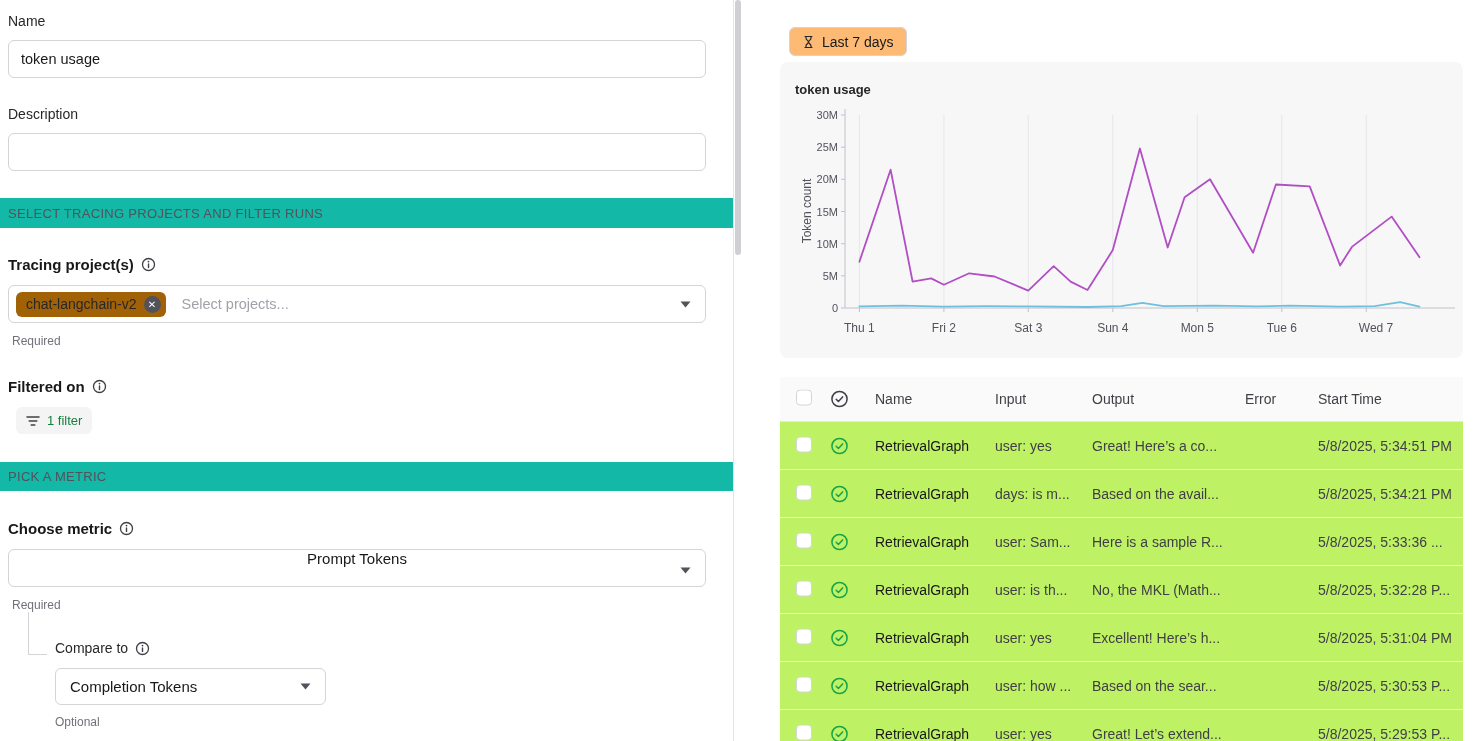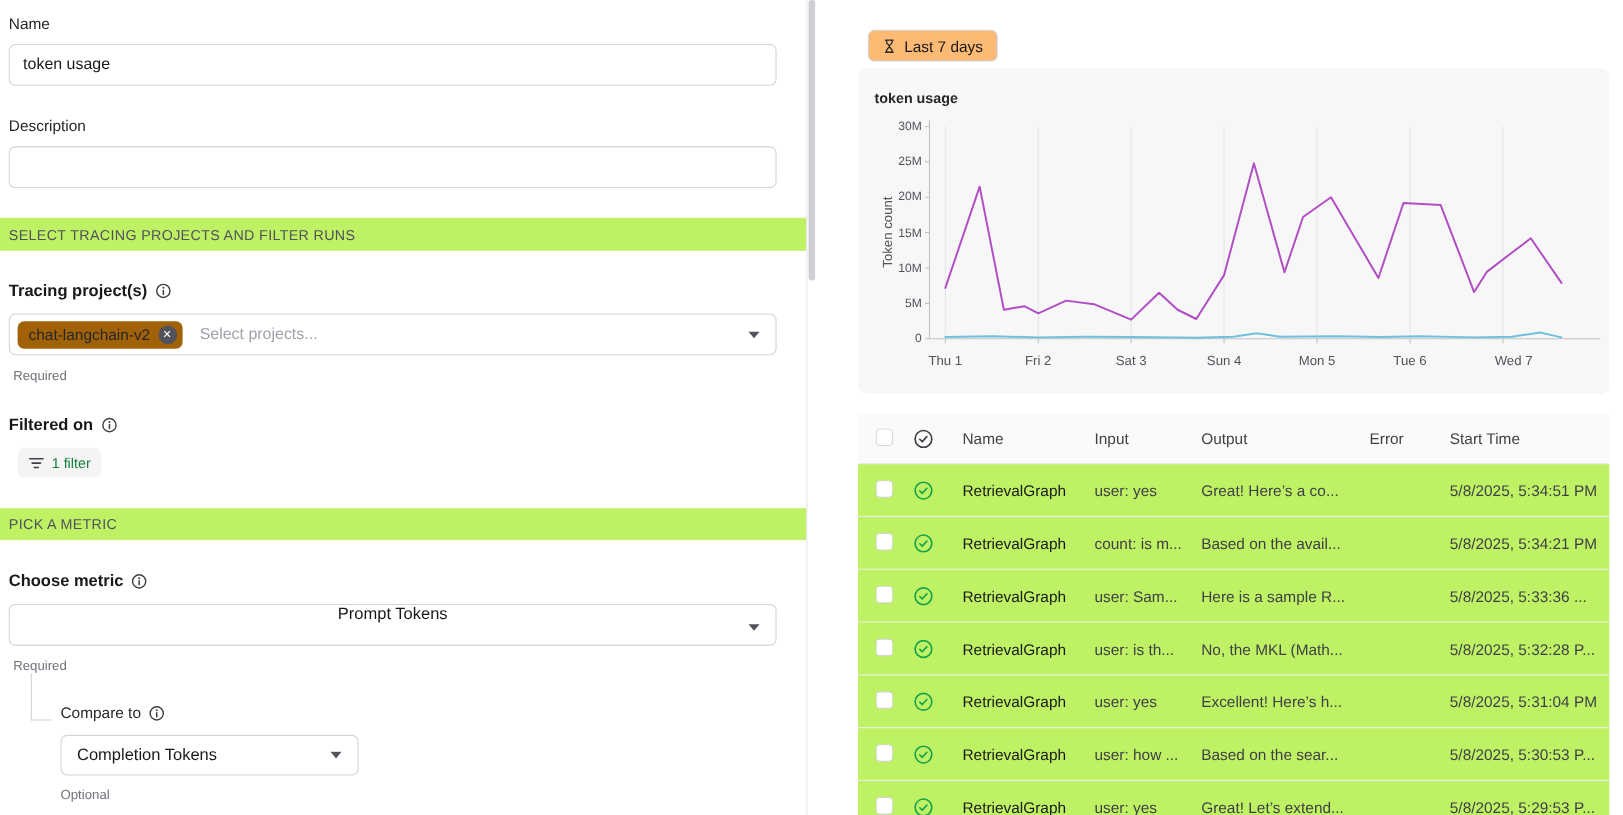--- a/index.html
+++ b/index.html
@@ -5,21 +5,21 @@
   * { margin:0; padding:0; box-sizing:border-box; }
   html,body { background:#fff; }
   body { font-family:"Liberation Sans", sans-serif; color:#18181b; }
   #app { position:relative; width:1475px; height:741px; overflow:hidden; background:#fff;padding-left:24px; }
 
   
   #left-panel { position:absolute; left:0; top:0; width:733px; height:741px; background:#fff; }
   .field-label { position:absolute; font-size:14px; color:#27272a; }
   .text-input { position:absolute; left:8px; width:698px; height:38px; border:1px solid #d4d4d8; border-radius:6px;
                 background:#fff; font-family:inherit; font-size:14.5px; color:#18181b; padding:0 12px; outline:none; }
-  .section-bar { position:absolute; left:0; width:733px; background:#bef264; display:flex; align-items:center;
+  .section-bar { position:absolute; left:0; width:733px; background:#14b8a6; display:flex; align-items:center;
                  padding-left:8px; font-size:13px; color:#52525b; letter-spacing:.3px; }
   .bold-label { position:absolute; display:inline-flex; align-items:center; gap:7px; font-size:15px; font-weight:700; color:#18181b; }
   .info-icon { display:inline-flex; color:#3f3f46; }
   .hint { position:absolute; font-size:12px; color:#71717a; }
 
   .multiselect { position:absolute; left:8px; top:285px; width:698px; height:38px; border:1px solid #d4d4d8;
                  border-radius:6px; display:flex; align-items:center; padding:0 14px 0 7px; cursor:pointer; }
   .chip { display:inline-flex; align-items:center; gap:7px; background:#a16207; border-radius:6px;
           padding:4px 5px 4px 10px; font-size:14px; color:#27272a; }
   .chip-x { width:17px; height:17px; border-radius:50%; background:#52525b; color:#fff; font-size:10px;
@@ -274,21 +274,21 @@
     </div>
     <div class="t-row">
       <span class="cell col-check"><span class="checkbox"></span></span>
       <span class="cell col-status status-ok">
           <svg width="19" height="19" viewBox="0 0 19 19">
             <circle cx="9.5" cy="9.5" r="7.6" fill="none" stroke="currentColor" stroke-width="1.5"></circle>
             <path d="M6.2 9.8l2.2 2.2 4.2-4.6" fill="none" stroke="currentColor" stroke-width="1.5" stroke-linecap="round" stroke-linejoin="round"></path>
           </svg>
         </span>
       <span class="cell col-name cell-name">RetrievalGraph</span>
-      <span class="cell col-input cell-dim">count: is m...</span>
+      <span class="cell col-input cell-dim">days: is m...</span>
       <span class="cell col-output cell-dim">Based on the avail...</span>
       <span class="cell col-error cell-dim"></span>
       <span class="cell col-start cell-dim">5/8/2025, 5:34:21 PM</span>
     </div>
     <div class="t-row">
       <span class="cell col-check"><span class="checkbox"></span></span>
       <span class="cell col-status status-ok">
           <svg width="19" height="19" viewBox="0 0 19 19">
             <circle cx="9.5" cy="9.5" r="7.6" fill="none" stroke="currentColor" stroke-width="1.5"></circle>
             <path d="M6.2 9.8l2.2 2.2 4.2-4.6" fill="none" stroke="currentColor" stroke-width="1.5" stroke-linecap="round" stroke-linejoin="round"></path>

